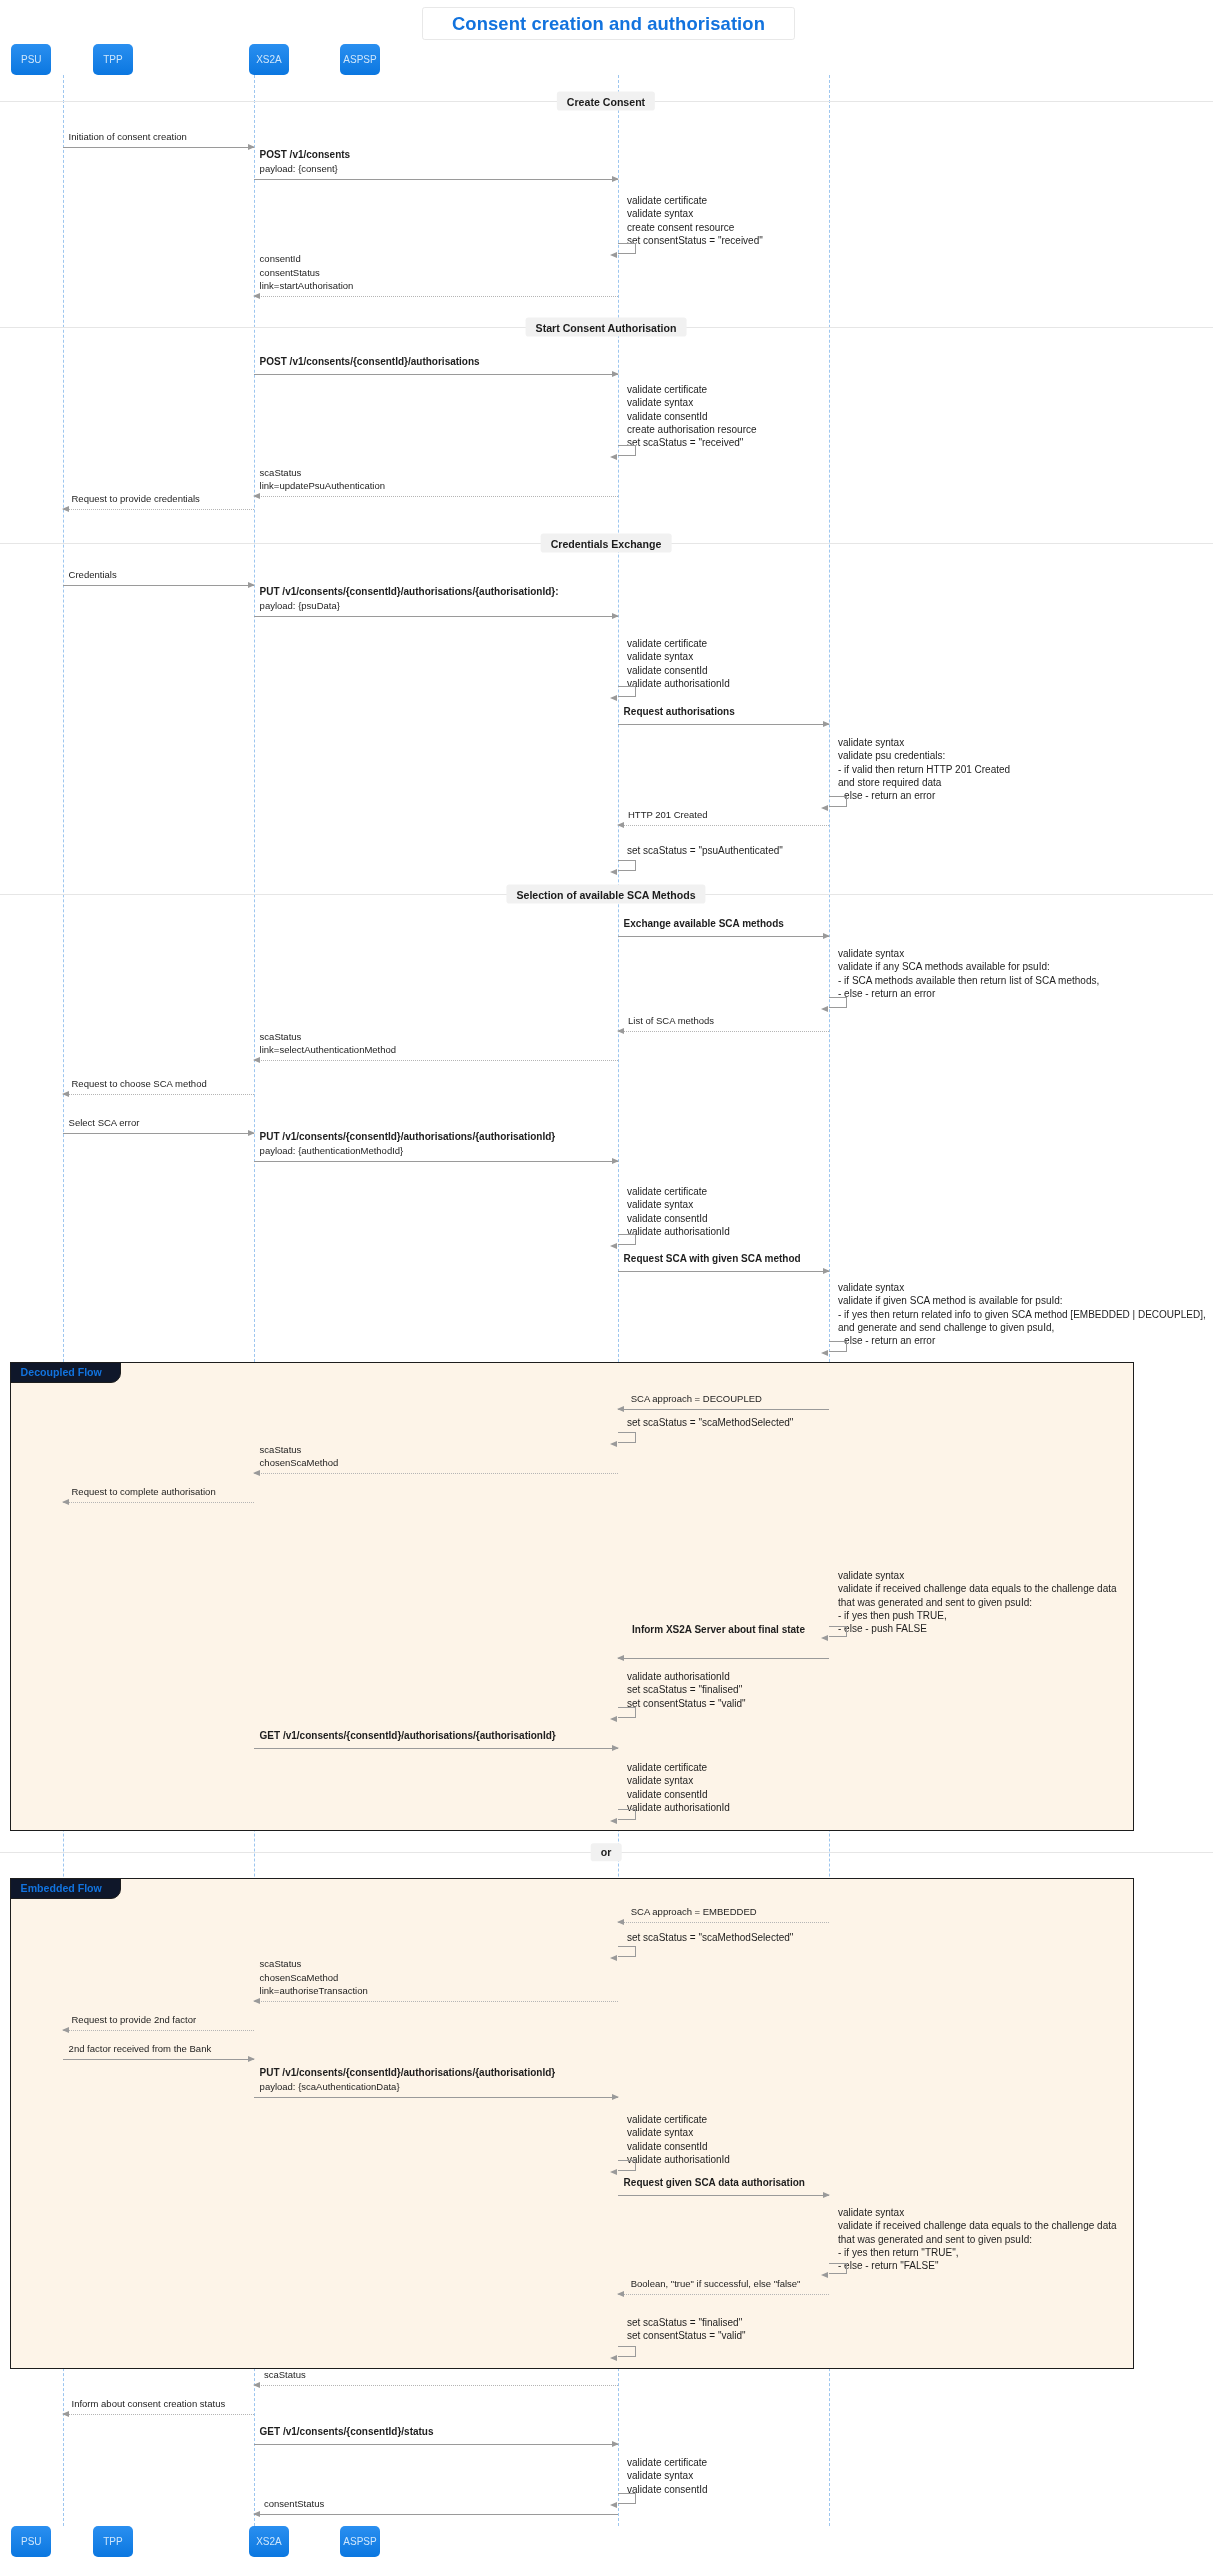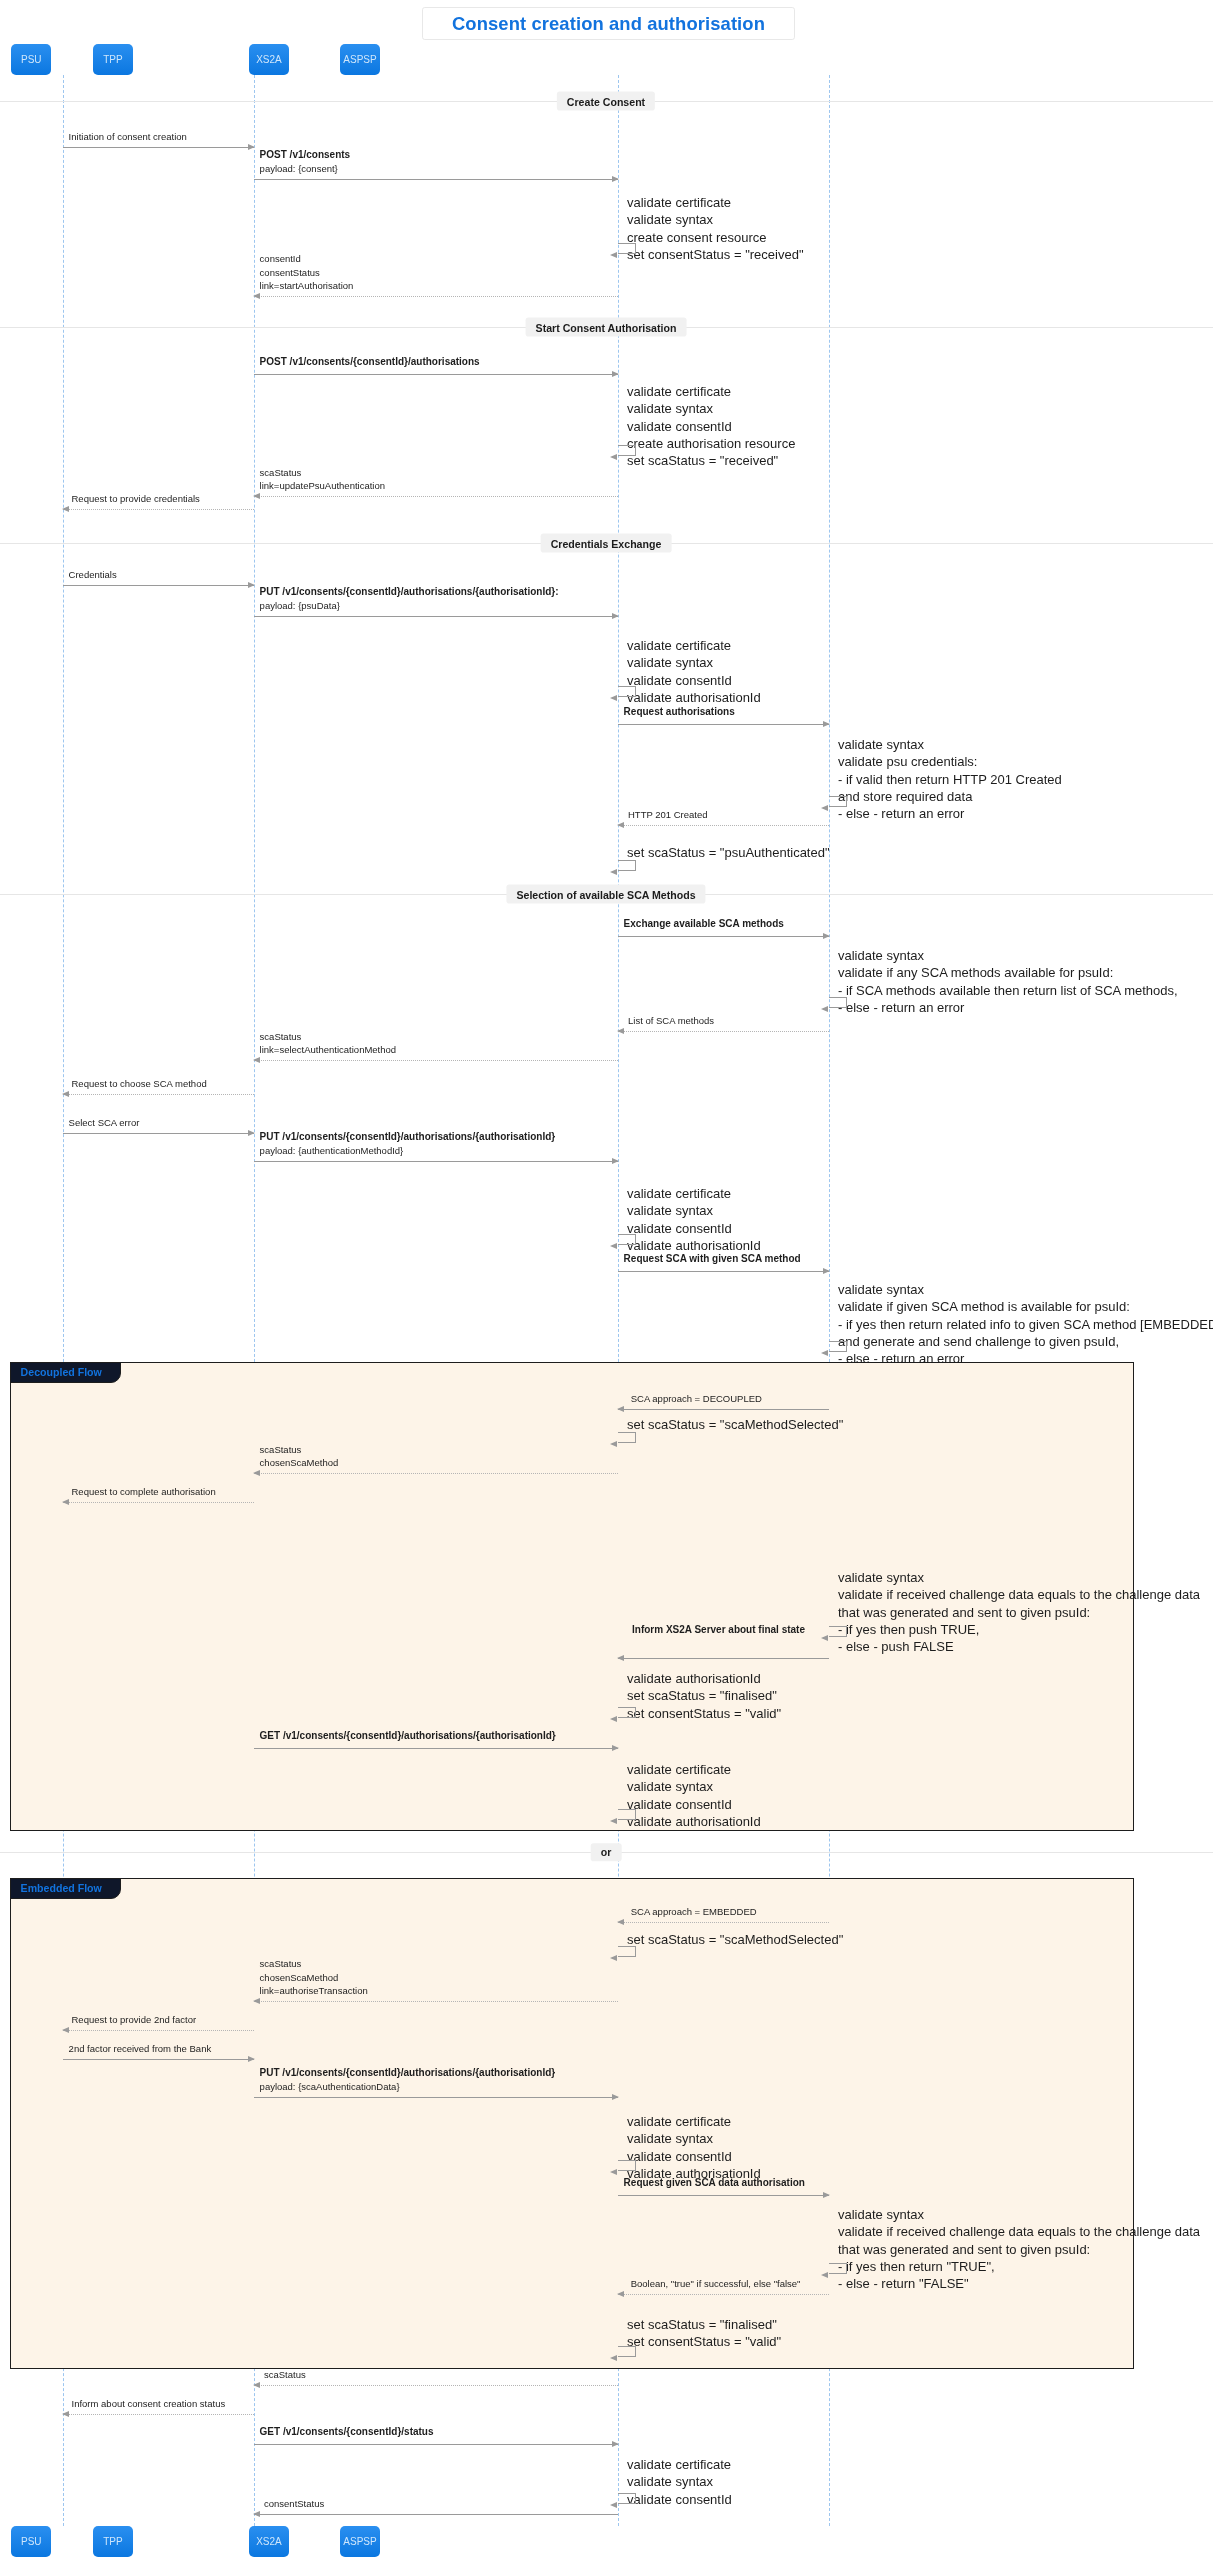--- a/index.html
+++ b/index.html
@@ -56,21 +56,21 @@
   .msg .lbl.bold{font-weight:bold;font-size:10px;}
 
   
   .selfcall{position:absolute;width:18.4px;height:11.3px;
     border:1.4px solid #9a9a9a;border-left:none;box-sizing:border-box;}
   .selfcall .tip{position:absolute;left:-7.8px;bottom:-5px;width:0;height:0;
     border-top:3.5px solid transparent;border-bottom:3.5px solid transparent;
     border-right:7.8px solid #9a9a9a;}
 
   
-  .note{position:absolute;font-size:13px;line-height:1.33;color:#1d1d1d;white-space:pre;}
+  .note{position:absolute;font-size:10px;line-height:1.33;color:#1d1d1d;white-space:pre;}
 
   
   .banner{
     position:absolute;background:#1273de;color:#ffffff;
     display:flex;flex-direction:column;align-items:center;justify-content:center;
     font-size:9.5px;line-height:1.5;text-align:center;
   }
 
   
   .or-label{

